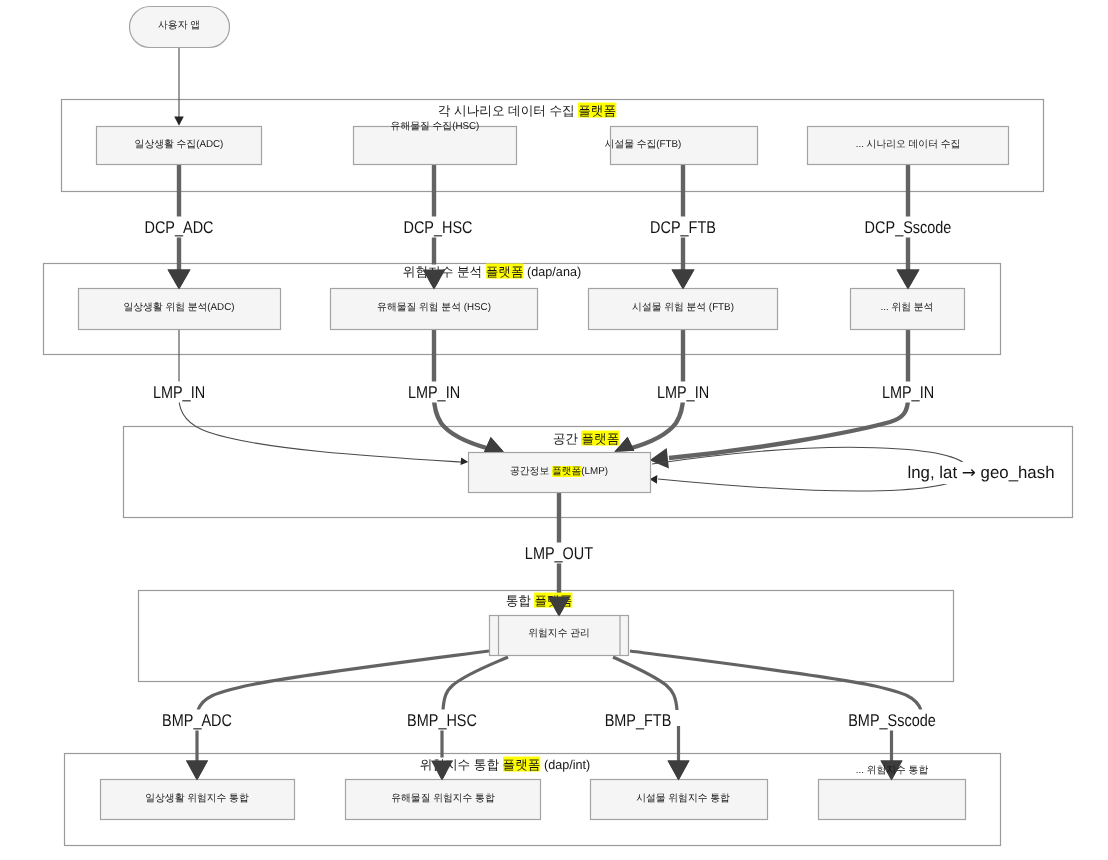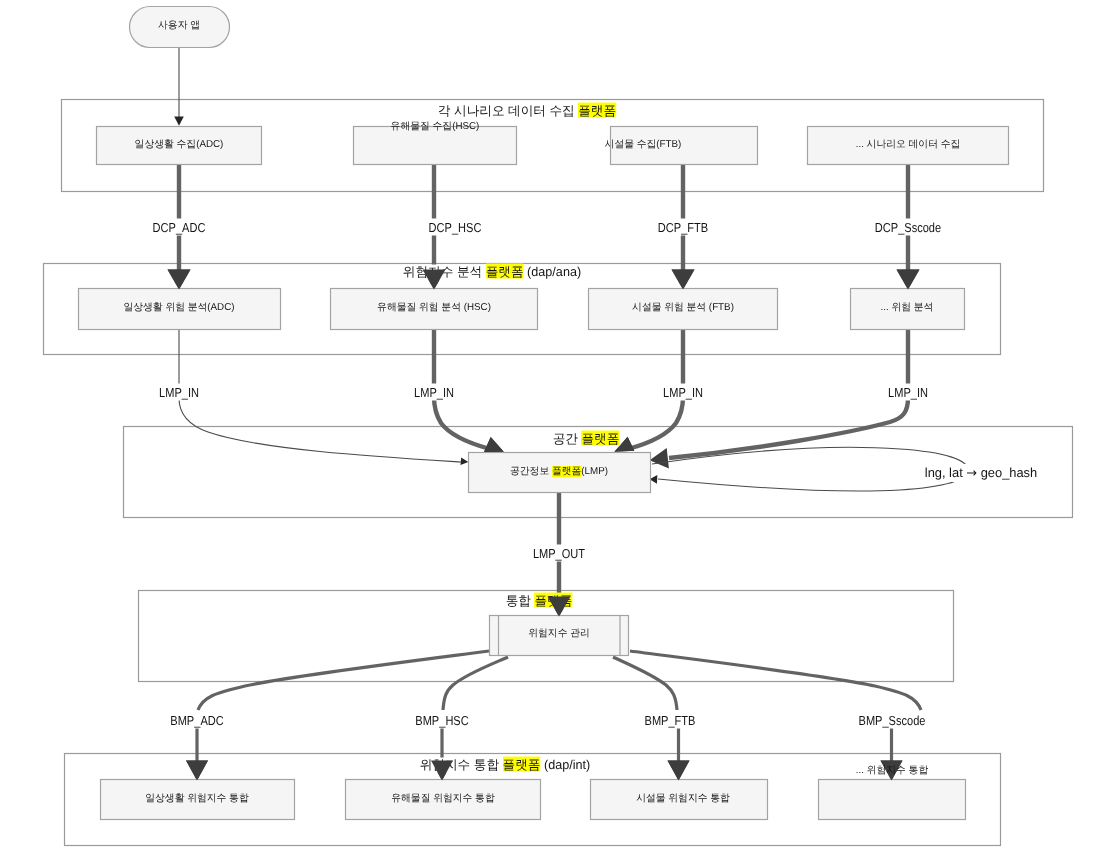--- a/index.html
+++ b/index.html
@@ -12,21 +12,21 @@
   .node-rect{fill:#f5f5f5;stroke:#a3a3a3;stroke-width:1.2;}
   .edge-thick{fill:none;stroke:#636363;stroke-width:4.4;stroke-linecap:butt;}
   .edge-mid{fill:none;stroke:#636363;stroke-width:3.2;stroke-linecap:butt;}
   .edge-thin{fill:none;stroke:#4a4a4a;stroke-width:1.1;}
   .arrow-thick{fill:#3d3d3d;stroke:none;}
   .arrow-thin{fill:#262626;stroke:none;}
   .lbl{position:absolute;white-space:nowrap;color:#141414;line-height:1;}
   .lbl > .inner{display:inline-block;transform:translate(-50%,-50%) scaleX(0.98);
                 transform-origin:center center;white-space:nowrap;background:#ffffff;}
   .nodelabel{font-size:10px;}
-  .edgelabel{font-size:13px;}
+  .edgelabel{font-size:17px;}
   .clusterlabel{font-size:12.9px;}
   .nodelabel > .inner{background:transparent;}
   .edgelabel > .inner{transform:translate(-50%,-50%) scaleX(0.85);padding:2px 3px;}
   .edgelabel.wide > .inner{transform:translate(-50%,-50%) scaleX(0.99);}
   .clusterlabel > .inner{padding:1px 2px;}
   .arrowglyph{font-family:"DejaVu Sans",sans-serif;}
   .hl{background:#ffff00;}
 
 </style>
 </head>
@@ -190,21 +190,21 @@
   </div>
   <div class="lbl nodelabel" style="left:683px;top:798.5px">
     <span class="inner"><span>시설물 위험지수 통합</span></span>
   </div>
   <div class="lbl nodelabel" style="left:891.5px;top:771px">
     <span class="inner"><span>... 위험지수 통합</span></span>
   </div>
   <div class="lbl edgelabel" style="left:179px;top:226.5px">
     <span class="inner"><span>DCP_ADC</span></span>
   </div>
-  <div class="lbl edgelabel" style="left:455px;top:226.5px">
+  <div class="lbl edgelabel" style="left:438px;top:226.5px">
     <span class="inner"><span>DCP_HSC</span></span>
   </div>
   <div class="lbl edgelabel" style="left:683px;top:226.5px">
     <span class="inner"><span>DCP_FTB</span></span>
   </div>
   <div class="lbl edgelabel" style="left:908px;top:226.5px">
     <span class="inner"><span>DCP_Sscode</span></span>
   </div>
   <div class="lbl edgelabel" style="left:179px;top:391.5px">
     <span class="inner"><span>LMP_IN</span></span>
@@ -223,21 +223,21 @@
   </div>
   <div class="lbl edgelabel wide" style="left:981px;top:472.5px">
     <span class="inner"><span>lng, lat </span><span class="arrowglyph">→</span><span> geo_hash</span></span>
   </div>
   <div class="lbl edgelabel" style="left:197px;top:719.5px">
     <span class="inner"><span>BMP_ADC</span></span>
   </div>
   <div class="lbl edgelabel" style="left:442px;top:719.5px">
     <span class="inner"><span>BMP_HSC</span></span>
   </div>
-  <div class="lbl edgelabel" style="left:670px;top:719.5px">
+  <div class="lbl edgelabel" style="left:638px;top:719.5px">
     <span class="inner"><span>BMP_FTB</span></span>
   </div>
   <div class="lbl edgelabel" style="left:891.5px;top:719.5px">
     <span class="inner"><span>BMP_Sscode</span></span>
   </div>
 </div>
 
 </div>
 
 </body></html>

